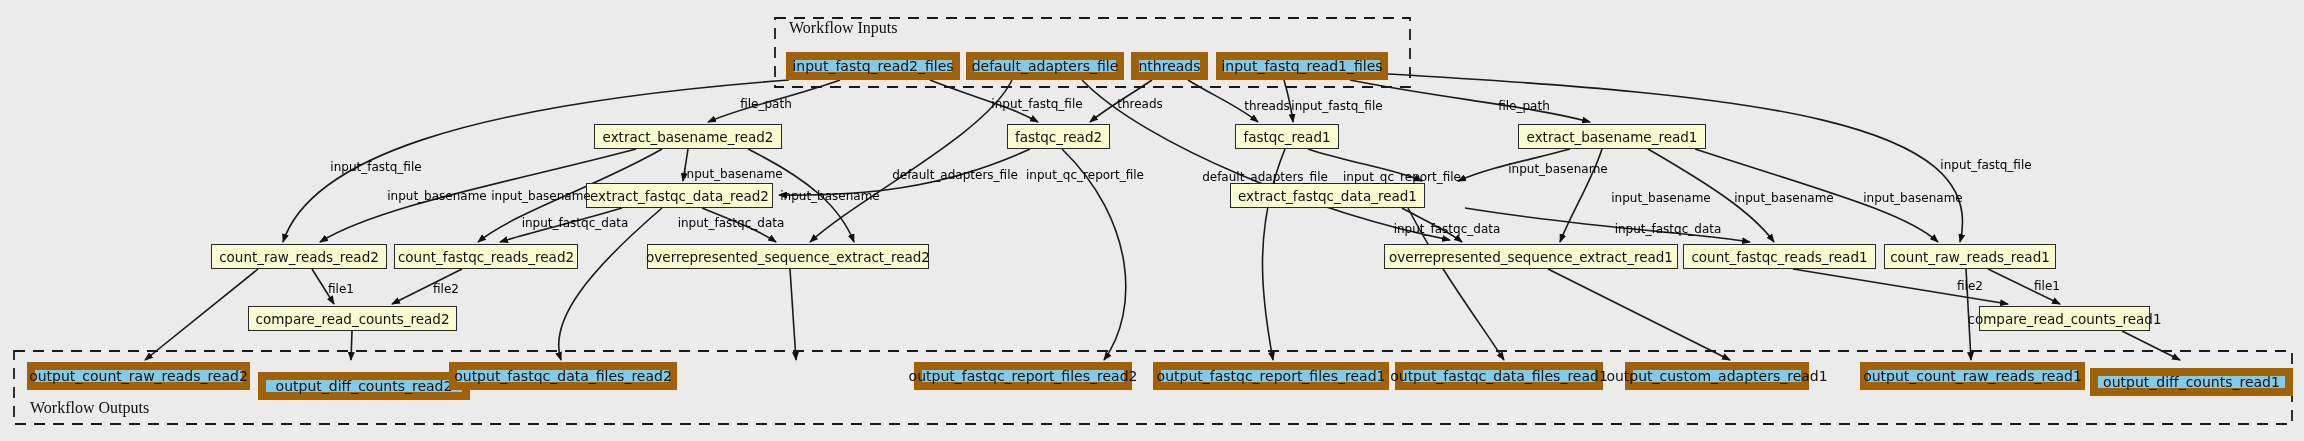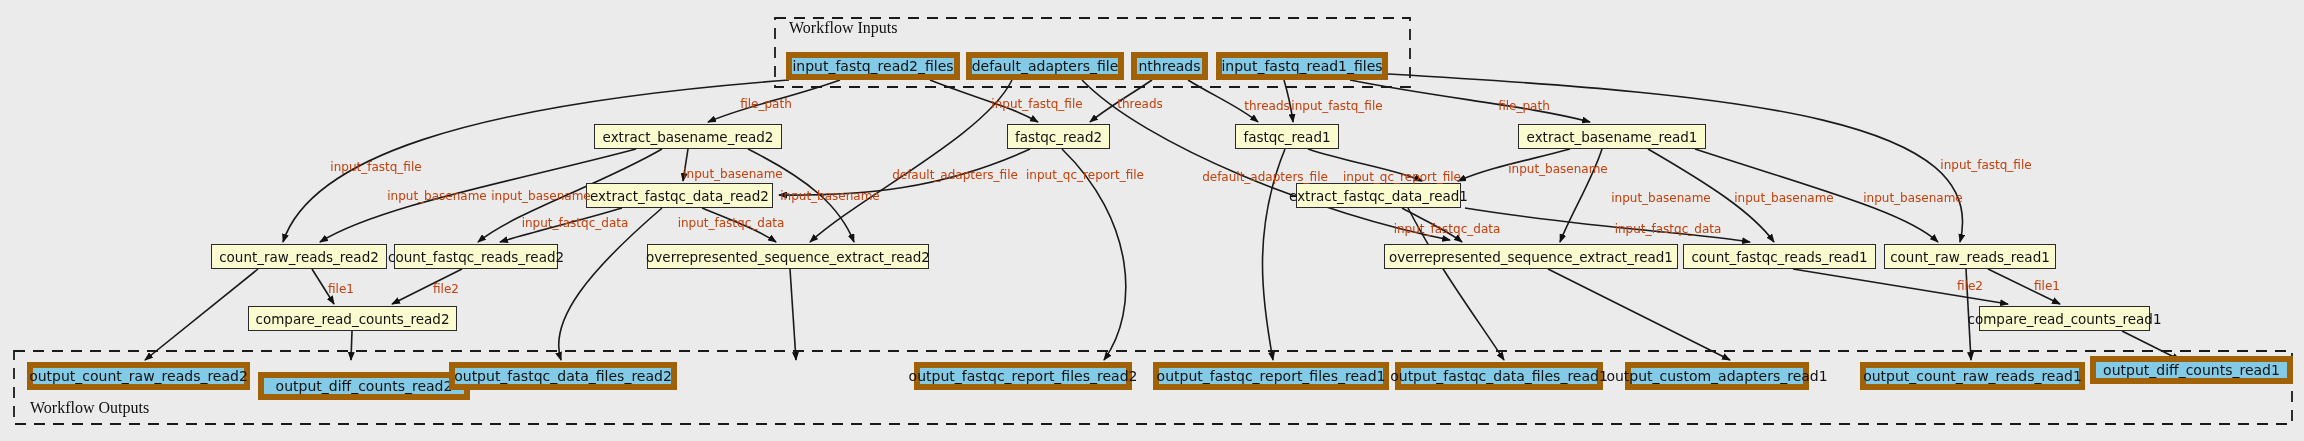--- a/index.html
+++ b/index.html
@@ -1,23 +1,23 @@
 <!DOCTYPE html>
 <html><head>
 <meta charset="utf-8">
 <style>
   html,body{margin:0;padding:0;}
   body{background:#ebebeb;font-family:"DejaVu Sans","Liberation Sans",sans-serif;}
   #canvas{position:relative;width:2304px;height:441px;background:#ebebeb;overflow:hidden;}
   #edges{position:absolute;left:0;top:0;z-index:1;}
   .node{position:absolute;z-index:2;display:flex;align-items:center;justify-content:center;
         white-space:nowrap;box-sizing:border-box;color:#111;}
-  .io{height:28px;background:#82cae5;border:6px solid #a16207;font-size:14px;}
+  .io{height:28px;background:#82cae5;border:8px solid #a16207;font-size:14px;}
   .step{height:25px;background:#fbfbd0;border:1.4px solid #2a2a2a;font-size:13.5px;}
-  .lbl{position:absolute;z-index:3;transform:translate(-50%,-50%);font-size:12px;color:#c2410c;
+  .lbl{position:absolute;z-index:3;transform:translate(-50%,-50%);font-size:12px;color:#000000;
        white-space:nowrap;}
   .cluster-label{position:absolute;z-index:3;font-family:"Liberation Serif","DejaVu Serif",serif;
        font-size:16px;color:#111;white-space:nowrap;}
 </style>
 </head>
 <body>
 
 <div id="canvas">
 
   <svg id="edges" width="2304" height="441" viewBox="0 0 2304 441">
@@ -81,41 +81,41 @@
   <div class="node io" style="left:966px;top:52px;width:158px">default_adapters_file</div>
   <div class="node io" style="left:1131px;top:52px;width:77px">nthreads</div>
   <div class="node io" style="left:1216px;top:52px;width:172px">input_fastq_read1_files</div>
 
   <div class="node step" style="left:594px;top:124px;width:188px">extract_basename_read2</div>
   <div class="node step" style="left:1007px;top:124px;width:103px">fastqc_read2</div>
   <div class="node step" style="left:1235px;top:124px;width:104px">fastqc_read1</div>
   <div class="node step" style="left:1518px;top:124px;width:188px">extract_basename_read1</div>
 
   <div class="node step" style="left:586px;top:183px;width:187px">extract_fastqc_data_read2</div>
-  <div class="node step" style="left:1296px;top:183px;width:165px">extract_fastqc_data_read1</div>
+  <div class="node step" style="left:1230px;top:183px;width:195px">extract_fastqc_data_read1</div>
 
   <div class="node step" style="left:211px;top:244px;width:176px">count_raw_reads_read2</div>
-  <div class="node step" style="left:394px;top:244px;width:164px">count_fastqc_reads_read2</div>
+  <div class="node step" style="left:394px;top:244px;width:184px">count_fastqc_reads_read2</div>
   <div class="node step" style="left:647px;top:244px;width:282px">overrepresented_sequence_extract_read2</div>
   <div class="node step" style="left:1384px;top:244px;width:294px">overrepresented_sequence_extract_read1</div>
   <div class="node step" style="left:1683px;top:244px;width:193px">count_fastqc_reads_read1</div>
   <div class="node step" style="left:1884px;top:244px;width:172px">count_raw_reads_read1</div>
 
   <div class="node step" style="left:248px;top:306px;width:209px">compare_read_counts_read2</div>
   <div class="node step" style="left:1979px;top:306px;width:171px">compare_read_counts_read1</div>
 
   <div class="node io" style="left:27px;top:362px;width:223px">output_count_raw_reads_read2</div>
   <div class="node io" style="left:258px;top:372px;width:212px">output_diff_counts_read2</div>
   <div class="node io" style="left:449px;top:362px;width:228px">output_fastqc_data_files_read2</div>
   <div class="node io" style="left:914px;top:362px;width:218px">output_fastqc_report_files_read2</div>
   <div class="node io" style="left:1153px;top:362px;width:236px">output_fastqc_report_files_read1</div>
   <div class="node io" style="left:1395px;top:362px;width:208px">output_fastqc_data_files_read1</div>
   <div class="node io" style="left:1625px;top:362px;width:184px">output_custom_adapters_read1</div>
   <div class="node io" style="left:1860px;top:362px;width:225px">output_count_raw_reads_read1</div>
-  <div class="node io" style="left:2090px;top:356px;width:203px">output_diff_counts_read1</div>
+  <div class="node io" style="left:2090px;top:368px;width:203px">output_diff_counts_read1</div>
 
   <span class="lbl" style="left:766px;top:104px">file_path</span>
   <span class="lbl" style="left:1037px;top:104px">input_fastq_file</span>
   <span class="lbl" style="left:1140px;top:104px">threads</span>
   <span class="lbl" style="left:1267px;top:106px">threads</span>
   <span class="lbl" style="left:1337px;top:106px">input_fastq_file</span>
   <span class="lbl" style="left:1524px;top:106px">file_path</span>
   <span class="lbl" style="left:376px;top:167px">input_fastq_file</span>
   <span class="lbl" style="left:437px;top:196px">input_basename</span>
   <span class="lbl" style="left:541px;top:196px">input_basename</span>

